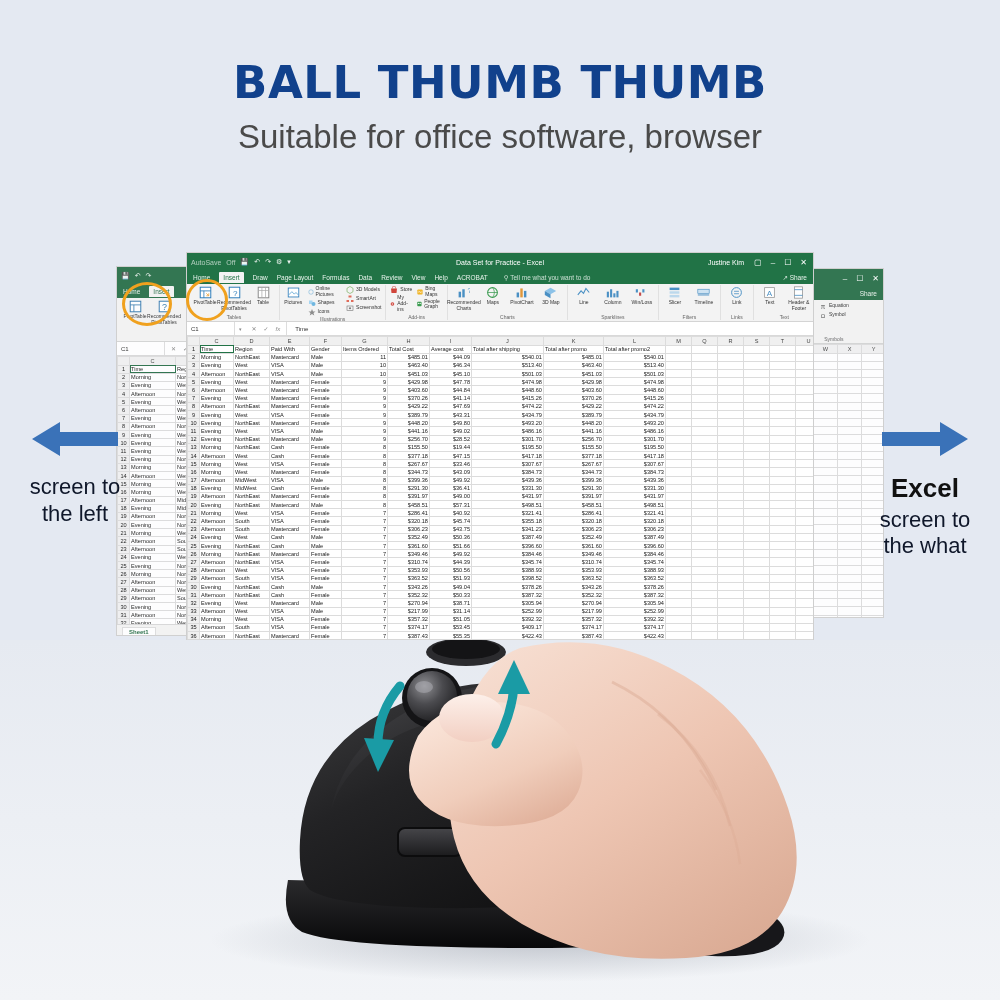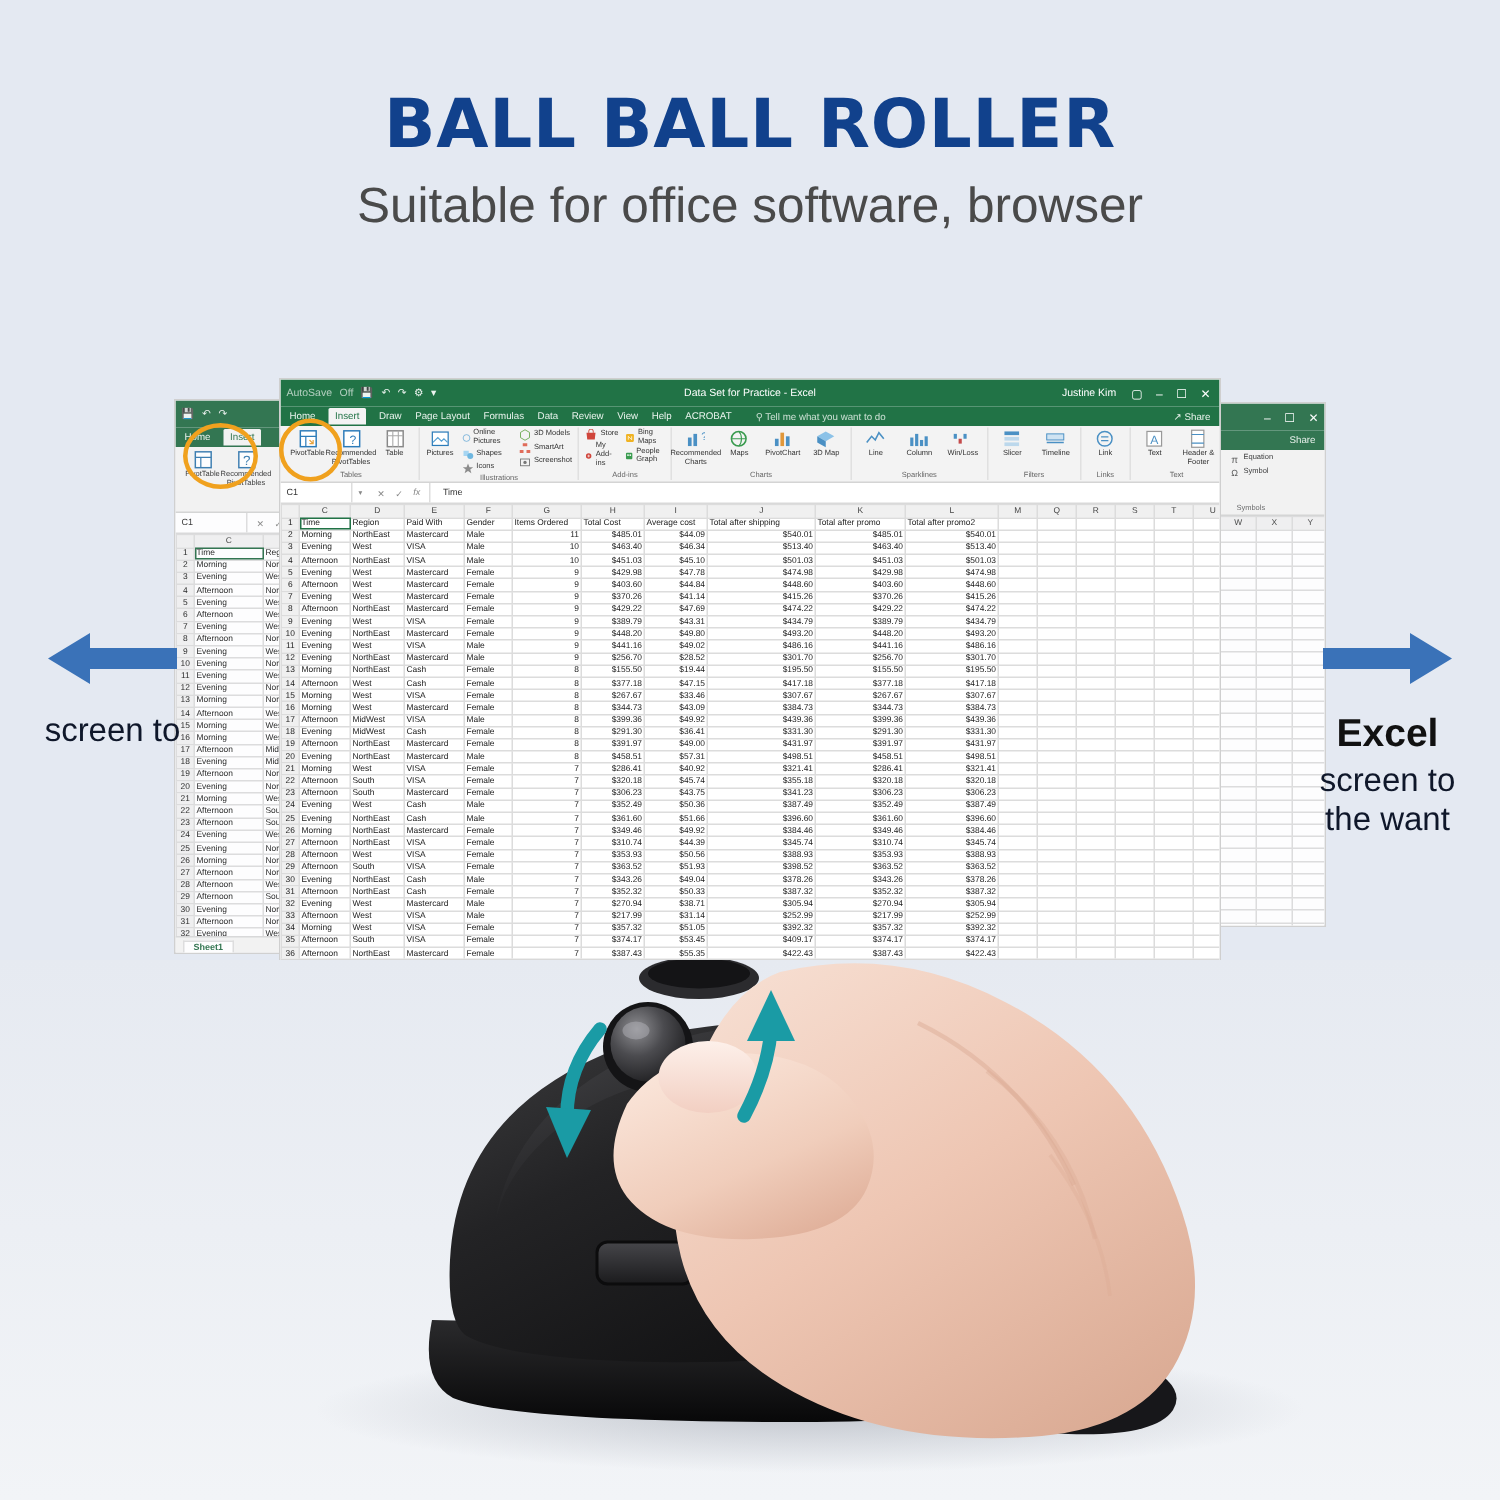--- a/index.html
+++ b/index.html
@@ -119,21 +119,21 @@
   .hl-circle { position:absolute; border: 3px solid #f0a11e; border-radius:50%;
                pointer-events:none; }
 
   
   .photo { position:absolute; left:0; bottom:0; width:1000px; height:360px;
            pointer-events:none; }
 </style>
 </head>
 <body>
 
-<div class="headline">BALL BALL ROLLER</div>
+<div class="headline">BALL THUMB THUMB</div>
 <div class="subheadline">Suitable for office software, browser</div>
 
 <div class="xl back2" style="left:116px; top:266px; width:150px; height:370px;">
   <div class="xl-title">
     <div class="xl-qat">
       <span>💾</span>
       <span>↶</span>
       <span>↷</span>
     </div>
   </div>
@@ -1651,29 +1651,30 @@
 </div>
 
 <div class="hl-circle" style="left:122px; top:282px; width:50px; height:44px; border-width:3.5px;"></div>
 <div class="hl-circle" style="left:186px; top:279px; width:42px; height:42px; border-width:3.5px;"></div>
 
 <div class="callout left">
   <svg class="arrow-svg" width="90" height="42" viewBox="0 0 90 42">
     <path d="M2 21 L30 4 L30 14 L88 14 L88 28 L30 28 L30 38 Z" fill="#3a72b8"></path>
   </svg>
   <div class="callout-sub">screen to</div>
+  <div class="callout-sub">the left</div>
 </div>
 
 <div class="callout right">
   <svg class="arrow-svg" width="90" height="42" viewBox="0 0 90 42">
     <path d="M88 21 L60 4 L60 14 L2 14 L2 28 L60 28 L60 38 Z" fill="#3a72b8"></path>
   </svg>
   <div class="callout-title">Excel</div>
   <div class="callout-sub">screen to</div>
-  <div class="callout-sub">the want</div>
+  <div class="callout-sub">the what</div>
 </div>
 
 <svg class="photo" viewBox="0 0 1000 360">
   <defs>
     <linearGradient id="deskG" x1="0" y1="0" x2="0" y2="1">
       <stop offset="0%" stop-color="#e6eaf1"></stop>
         <stop offset="100%" stop-color="#f2f4f7"></stop>
     </linearGradient>
     <linearGradient id="bodyG" x1="0.1" y1="0" x2="0.9" y2="1">
       <stop offset="0%" stop-color="#3a3a3c"></stop>

